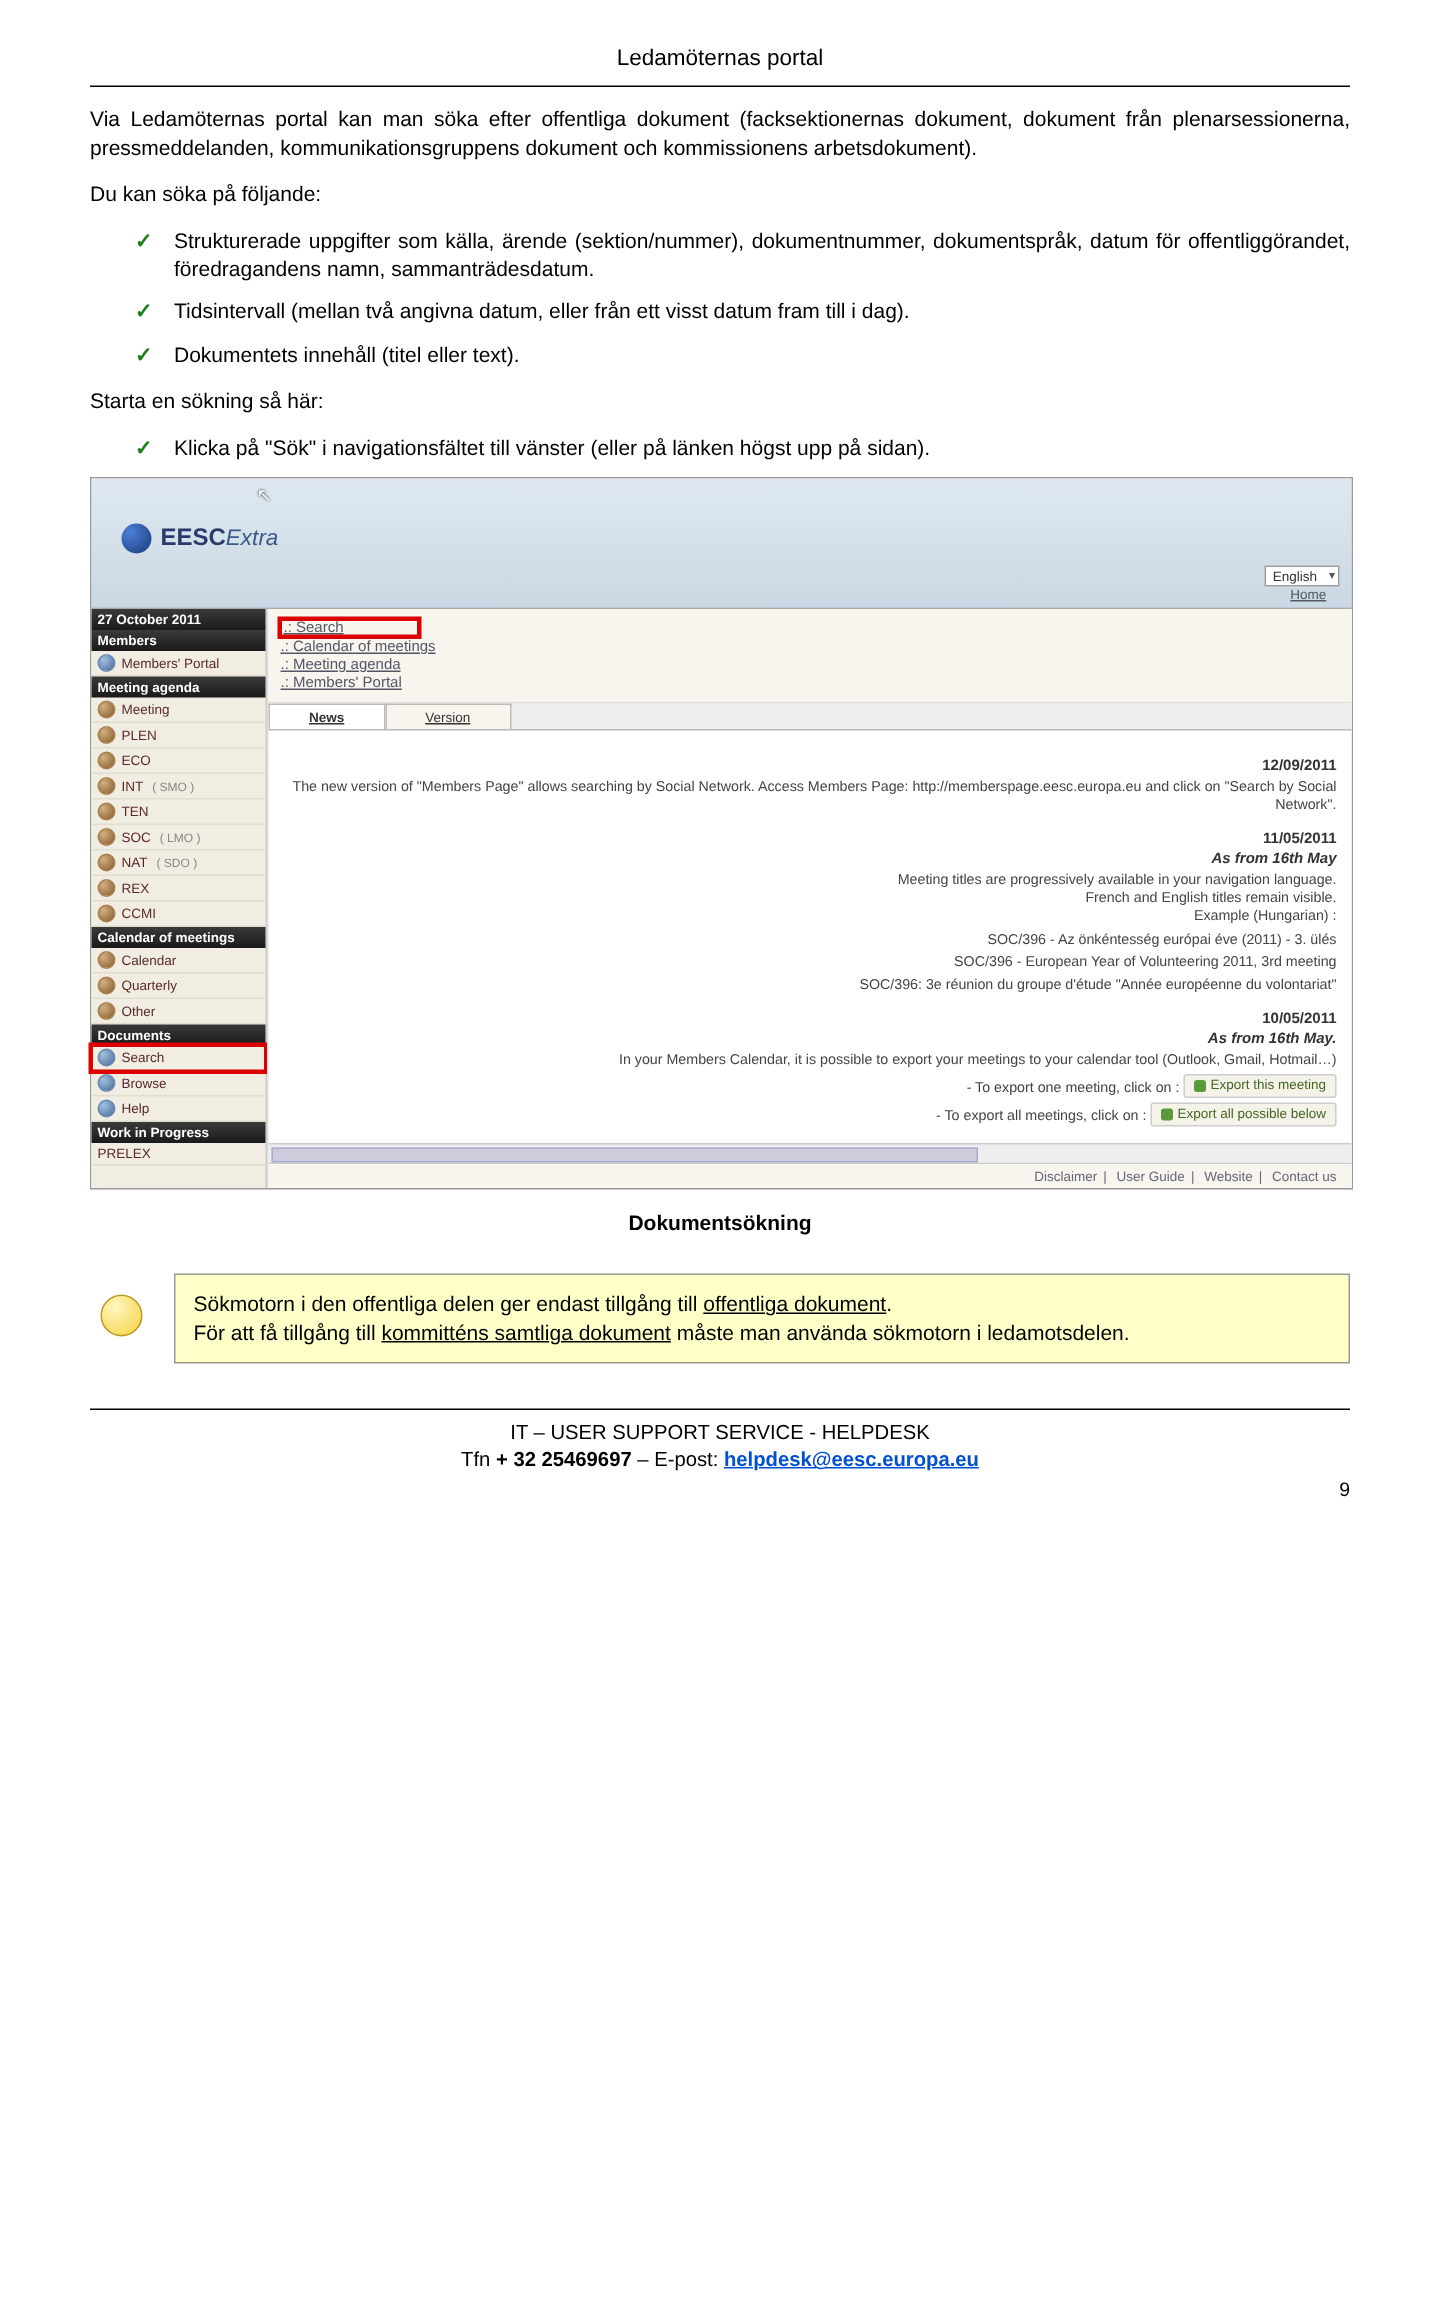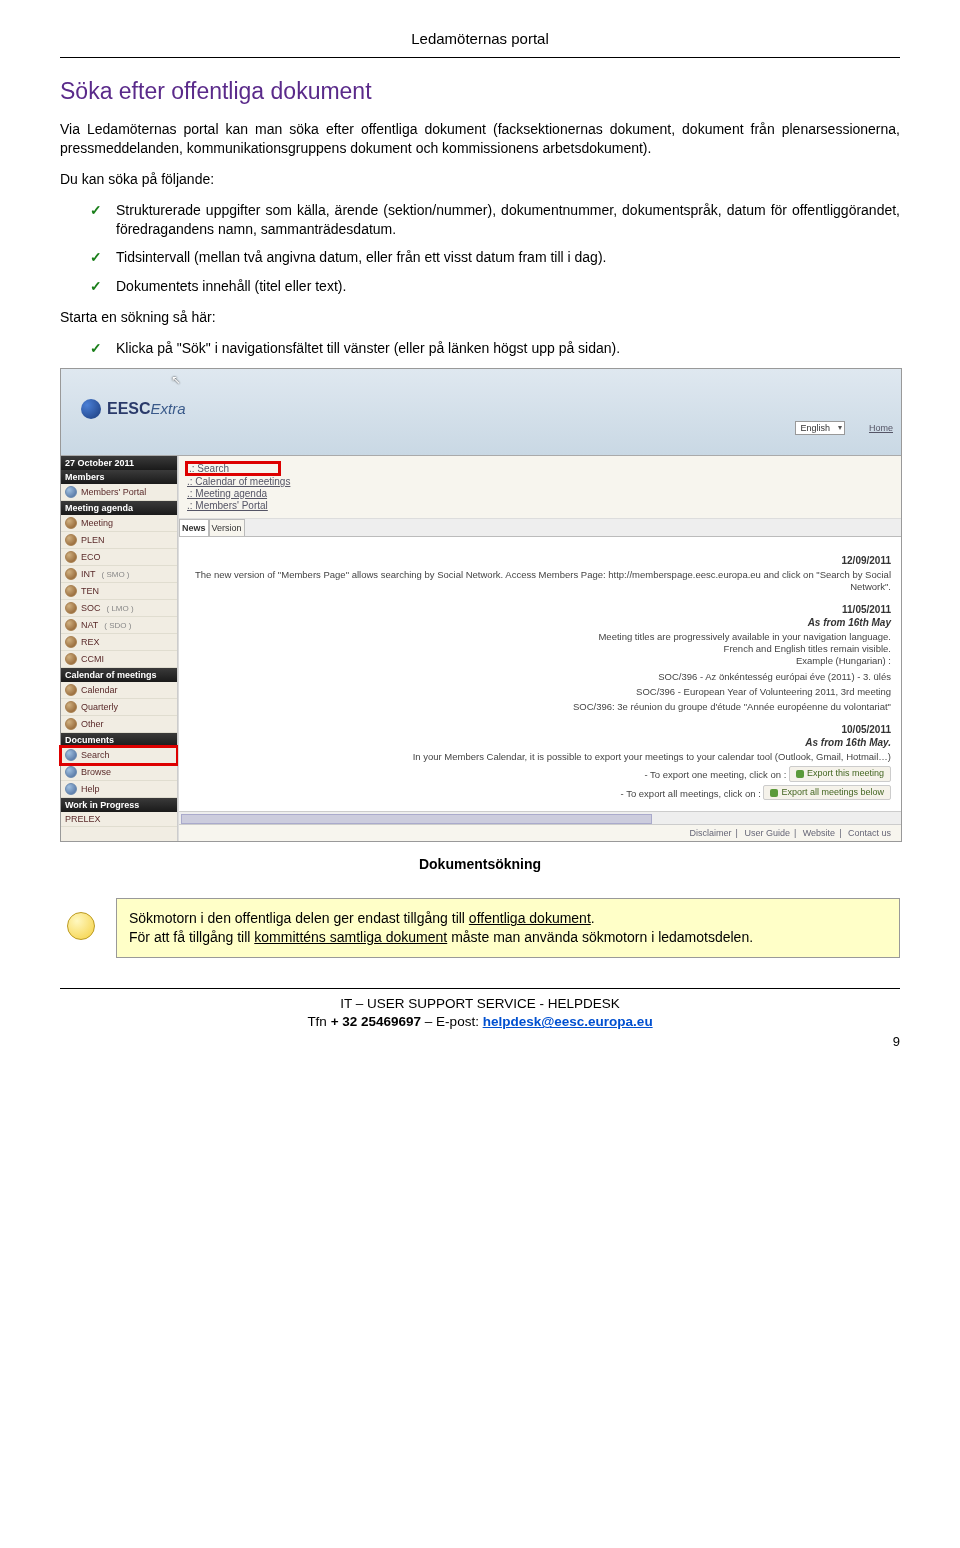--- a/index.html
+++ b/index.html
@@ -84,22 +84,22 @@
   }
   .ss-logo-text {
     font-size: 16px; color: #2a3a6a; font-weight: bold;
   }
   .ss-logo-extra { font-size: 15px; color: #3a5a8a; font-style: italic; font-weight: normal;}
   .ss-cursor {
     position: absolute; left: 110px; top: 4px; color: #fff; font-size: 12px;
     text-shadow: 0 0 2px #000;
   }
   .ss-lang {
-    position: absolute; right: 8px; bottom: 20px;
-    display: flex; align-items: center; gap: 16px;
+    position: absolute; right: 8px; bottom: 4px;
+    display: flex; align-items: center; gap: 0; flex-direction: column;
   }
   .ss-lang-sel {
     font-size: 9px; border: 1px solid #999; background: #fff; padding: 1px 14px 1px 4px;
     position: relative;
   }
   .ss-lang-sel::after { content:"▾"; position:absolute; right:2px; top:1px; font-size:8px; color:#555;}
   .ss-home { font-size: 9px; color: #556; text-decoration: underline; margin-left: 8px;}
   .ss-body {
     display: flex;
     background: #f5f2ec;
@@ -154,23 +154,24 @@
     color: #556;
     text-decoration: underline;
     margin: 1px 0;
   }
   .ss-tabs {
     display: flex; gap: 0;
     border-bottom: 1px solid #bbb;
     background: #eee;
   }
   .ss-tab {
-    font-size: 9px; padding: 3px 2px;
+    font-size: 9px; padding: 3px 26px;
     border: 1px solid #bbb; border-bottom: none;
     background: #f7f5ee;
+    text-decoration: underline;
   }
   .ss-tab.active { background: #fff; font-weight: bold; }
   .ss-news {
     padding: 8px 10px;
     font-size: 10px;
     color: #333;
     text-align: right;
   }
   .ss-news .date { font-weight: bold; margin-top: 10px; margin-bottom: 2px; font-size:10px;}
   .ss-news .sub { font-weight: bold; font-style: italic; font-size: 10px; }
@@ -248,21 +249,20 @@
   }
 </style>
 </head>
 <body>
 
 <div class="page">
 
   <div class="header-title">Ledamöternas portal</div>
   <hr class="thin">
 
-  <div class="h1">Söka efter offentliga dokument</div>
 
   <div class="para">Via Ledamöternas portal kan man söka efter offentliga dokument (facksektionernas dokument, dokument från plenarsessionerna, pressmeddelanden, kommunikationsgruppens dokument och kommissionens arbetsdokument).</div>
   <div class="para">Du kan söka på följande:</div>
 
   <ul class="bullet-list">
     <li>Strukturerade uppgifter som källa, ärende (sektion/nummer), dokumentnummer, dokumentspråk, datum för offentliggörandet, föredragandens namn, sammanträdesdatum.</li>
     <li>Tidsintervall (mellan två angivna datum, eller från ett visst datum fram till i dag).</li>
     <li>Dokumentets innehåll (titel eller text).</li>
   </ul>
 
@@ -397,21 +397,21 @@
 
           <div class="date">10/05/2011</div>
           <div class="sub">As from 16th May.</div>
           <p>In your Members Calendar, it is possible to export your meetings to your calendar tool (Outlook, Gmail, Hotmail…)</p>
           <p>
             <span>- To export one meeting, click on :</span>
             <span class="ss-export-btn">Export this meeting</span>
           </p>
           <p>
             <span>- To export all meetings, click on :</span>
-            <span class="ss-export-btn">Export all meetings below</span>
+            <span class="ss-export-btn">Export all possible below</span>
           </p>
         </div>
         <div class="ss-scroll"></div>
         <div class="ss-footer">
           <span>Disclaimer</span>|
           <span>User Guide</span>|
           <span>Website</span>|
           <span>Contact us</span>
         </div>
       </div>

